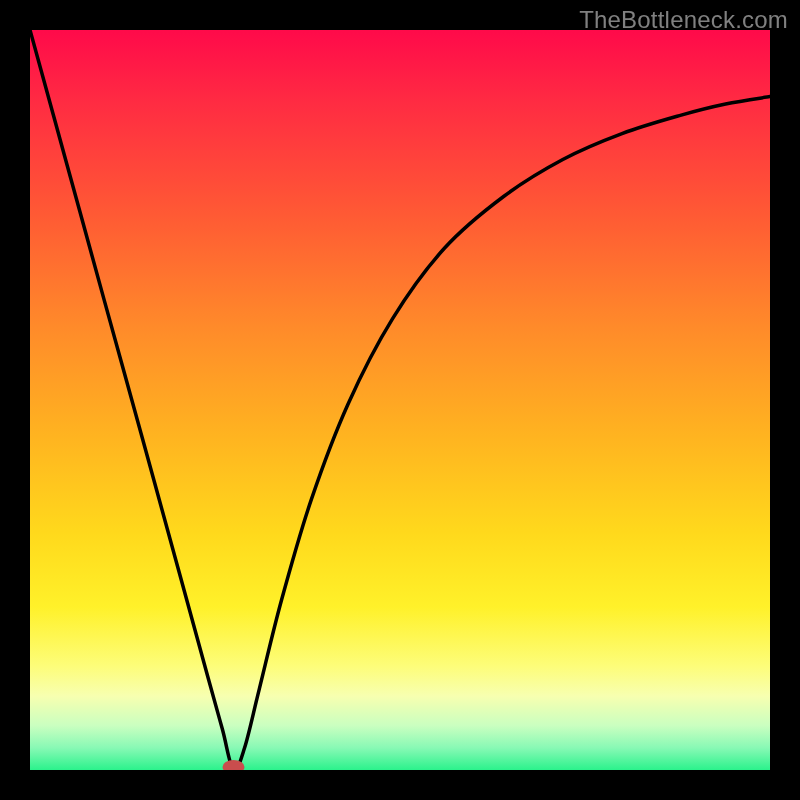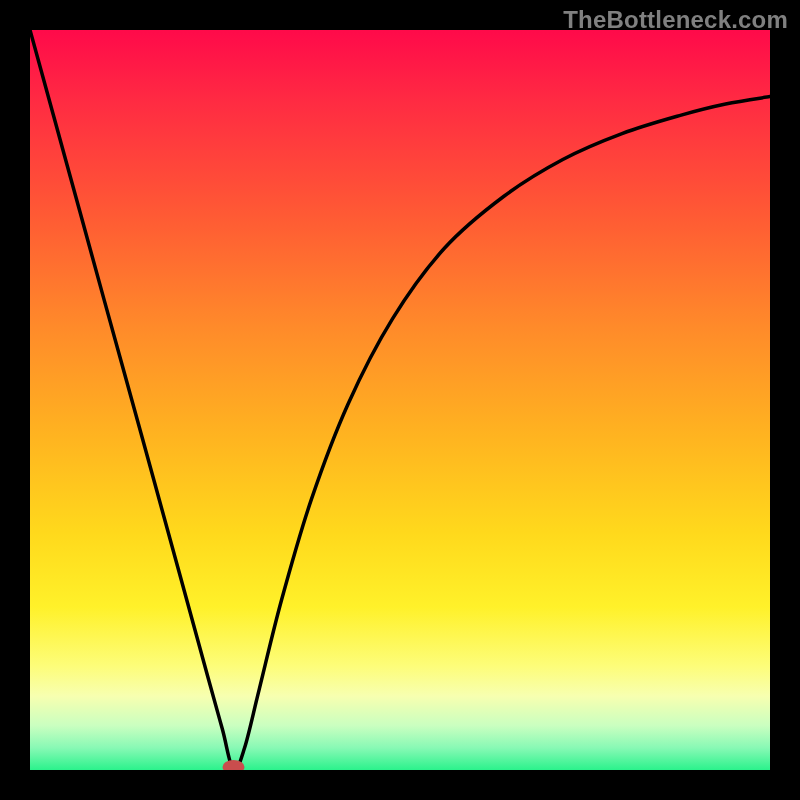--- a/index.html
+++ b/index.html
@@ -58,21 +58,21 @@
   .min-marker {
     fill: #c94d4d;
     stroke: none;
   }
   .watermark {
     position: absolute;
     top: 6px;
     right: 12px;
     color: #808080;
     font-size: 24px;
-    font-weight: 700;
+    font-weight: 400;
     letter-spacing: 0.2px;
     user-select: none;
   }
 </style>
 </head>
 <body>
 
 <div class="chart-wrap">
   <div class="plot-area">
     <svg class="curve-layer" viewBox="0 0 740 740" preserveAspectRatio="none">

